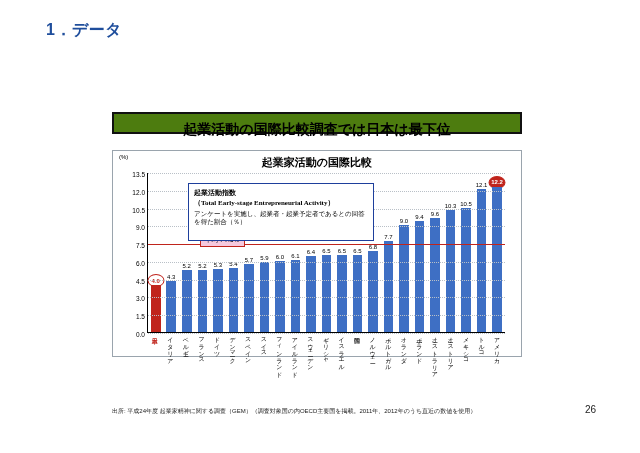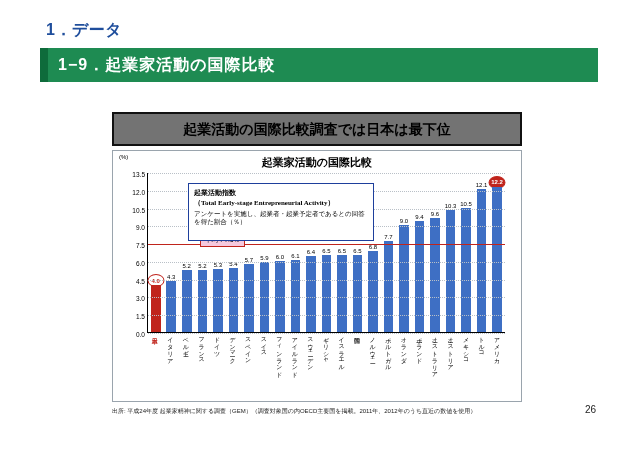--- a/index.html
+++ b/index.html
@@ -25,30 +25,30 @@
     background:#1e8b52;
     border-left:8px solid #0e6b3b;
     box-sizing:border-box;
   }
   .titlebar .t{
     position:absolute;left:10px;top:7px;
     color:#fff;font-size:16px;font-weight:bold;letter-spacing:1px;
   }
   
   .msgbox{
-    position:absolute;left:112px;top:112px;width:410px;height:34px;
-    border:2px solid #111;background:#737373;box-sizing:border-box;
+    position:absolute;left:112px;top:112px;width:410px;height:22px;
+    border:2px solid #111;background:#4d7c0f;box-sizing:border-box;
   }
   .msgbox .m{
     position:absolute;left:0;right:0;top:7px;text-align:center;
     font-size:14px;font-weight:bold;color:#000;
   }
   
   .chartwrap{
-    position:absolute;left:112px;top:150px;width:410px;height:252px;
+    position:absolute;left:112px;top:150px;width:410px;height:207px;
     border:1px solid #9aa4ad;background:#fff;box-sizing:border-box;padding-left:18px;
   }
   .chart-title{
     position:absolute;left:0;right:0;top:4px;text-align:center;
     font-size:11px;font-weight:bold;color:#000;
   }
   .unit{
     position:absolute;left:6px;top:3px;font-size:6px;color:#000;
   }
   
@@ -145,23 +145,20 @@
     letter-spacing:0;color:#555;white-space:nowrap;
   }
 </style>
 </head>
 <body>
 
 <div class="slide">
 
   <div class="crumb">1．データ</div>
 
-  <div class="titlebar">
-    <div class="t">1−9．起業家活動の国際比較</div>
-  </div>
 
   <div class="msgbox">
     <div class="m">起業活動の国際比較調査では日本は最下位</div>
   </div>
 
   <div class="chartwrap">
     <div class="unit">(%)</div>
     <div class="chart-title">起業家活動の国際比較</div>
 
     <div class="plot" id="plot">

